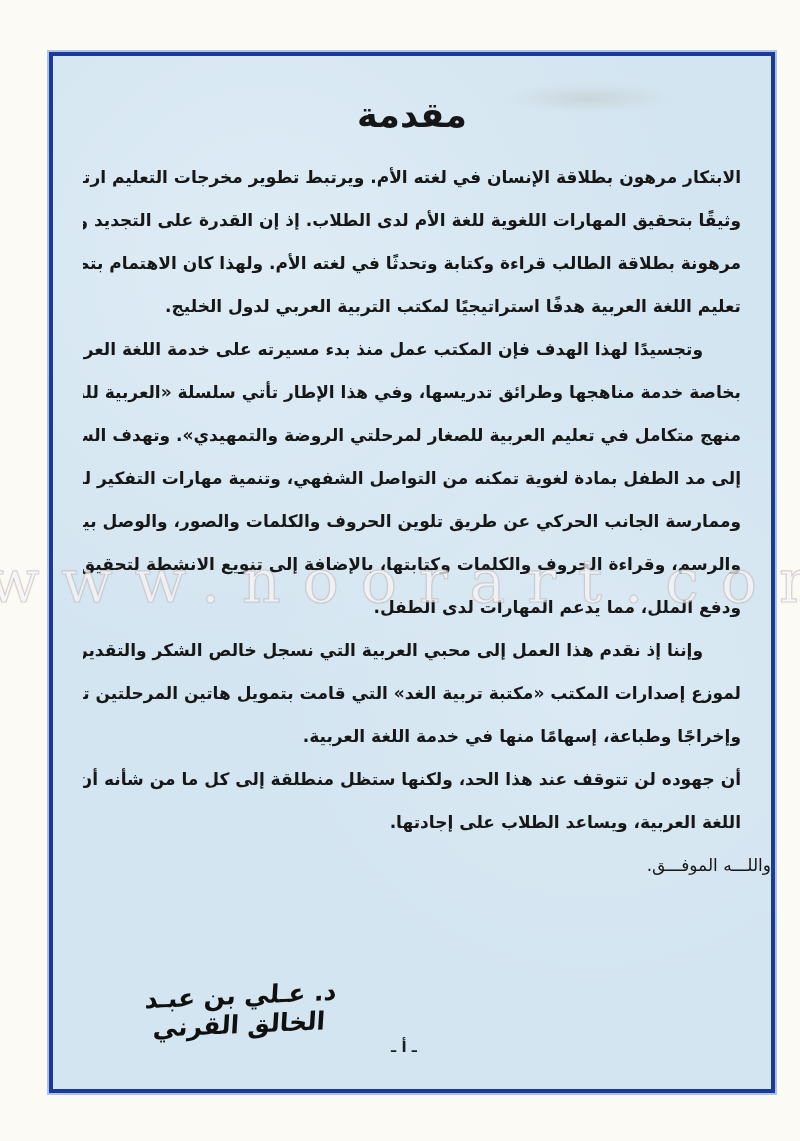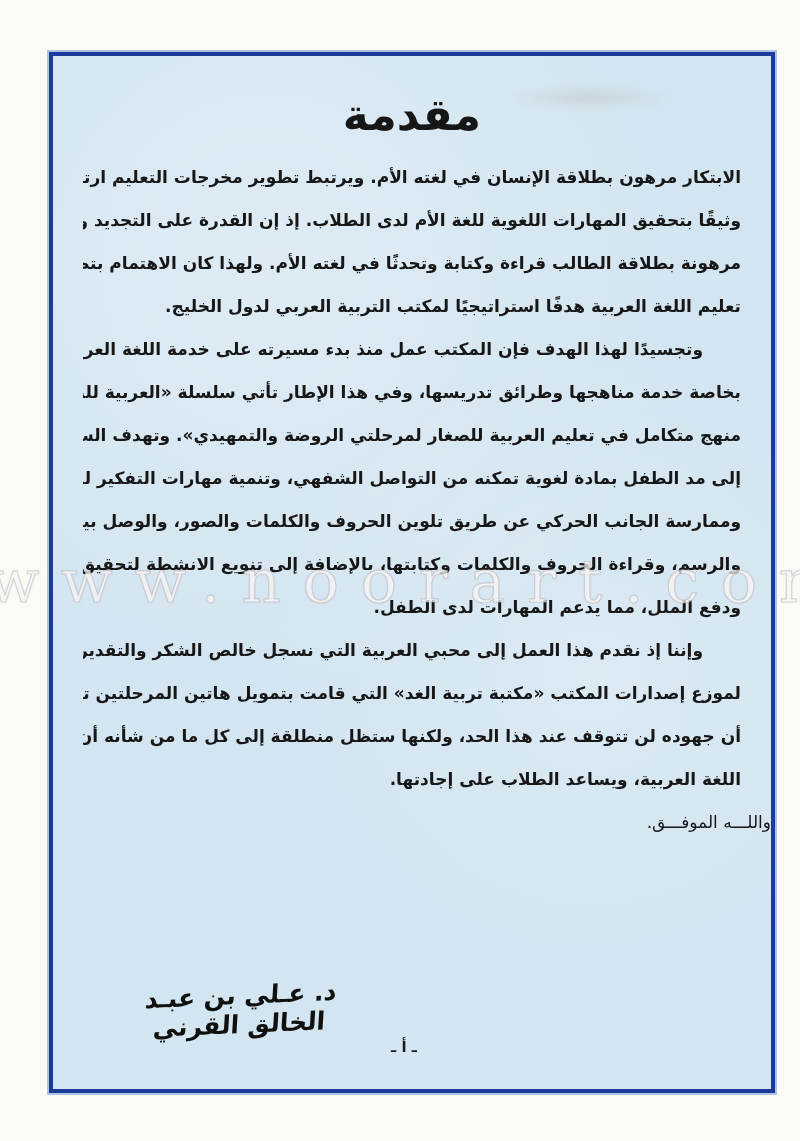--- a/index.html
+++ b/index.html
@@ -37,21 +37,21 @@
     height: 28px;
     background: radial-gradient(ellipse at center, rgba(150,140,110,0.18) 0%, rgba(150,140,110,0) 70%);
     filter: blur(2px);
   }
   .title {
     margin: 36px 0 0 0;
     height: 46px;
     line-height: 46px;
     text-align: center;
     direction: rtl;
-    font-size: 44px;
+    font-size: 35px;
     font-weight: bold;
     color: #161616;
     letter-spacing: 1px;
   }
   .text-block {
     margin: 18px 30px 0 30px;
     direction: rtl;
     color: #171717;
     font-weight: bold;
     font-size: 17px;
@@ -134,20 +134,21 @@
       <div class="line last">تعليم اللغة العربية هدفًا استراتيجيًا لمكتب التربية العربي لدول الخليج.</div>
       <div class="line first">وتجسيدًا لهذا الهدف فإن المكتب عمل منذ بدء مسيرته على خدمة اللغة العربية</div>
       <div class="line">بخاصة خدمة مناهجها وطرائق تدريسها، وفي هذا الإطار تأتي سلسلة «العربية للبراعم:</div>
       <div class="line">منهج متكامل في تعليم العربية للصغار لمرحلتي الروضة والتمهيدي». وتهدف السلسلة</div>
       <div class="line">إلى مد الطفل بمادة لغوية تمكنه من التواصل الشفهي، وتنمية مهارات التفكير لديه،</div>
       <div class="line">وممارسة الجانب الحركي عن طريق تلوين الحروف والكلمات والصور، والوصل بينها،</div>
       <div class="line">والرسم، وقراءة الحروف والكلمات وكتابتها، بالإضافة إلى تنويع الانشطة لتحقيق المتعة</div>
       <div class="line last">ودفع الملل، مما يدعم المهارات لدى الطفل.</div>
       <div class="line first">وإننا إذ نقدم هذا العمل إلى محبي العربية التي نسجل خالص الشكر والتقدير</div>
       <div class="line">لموزع إصدارات المكتب «مكتبة تربية الغد» التي قامت بتمويل هاتين المرحلتين تأليفًا</div>
+      <div class="line last">وإخراجًا وطباعة، إسهامًا منها في خدمة اللغة العربية.</div>
       <div class="line">أن جهوده لن تتوقف عند هذا الحد، ولكنها ستظل منطلقة إلى كل ما من شأنه أن يفيد</div>
       <div class="line last">اللغة العربية، ويساعد الطلاب على إجادتها.</div>
     </div>
 
   <div class="closing">واللـــه الموفـــق.</div>
 
   <div class="signature">د. عـلي بن عبـد الخالق القرني</div>
 
   <div class="page-number">ـ أ ـ</div>
 </div>

